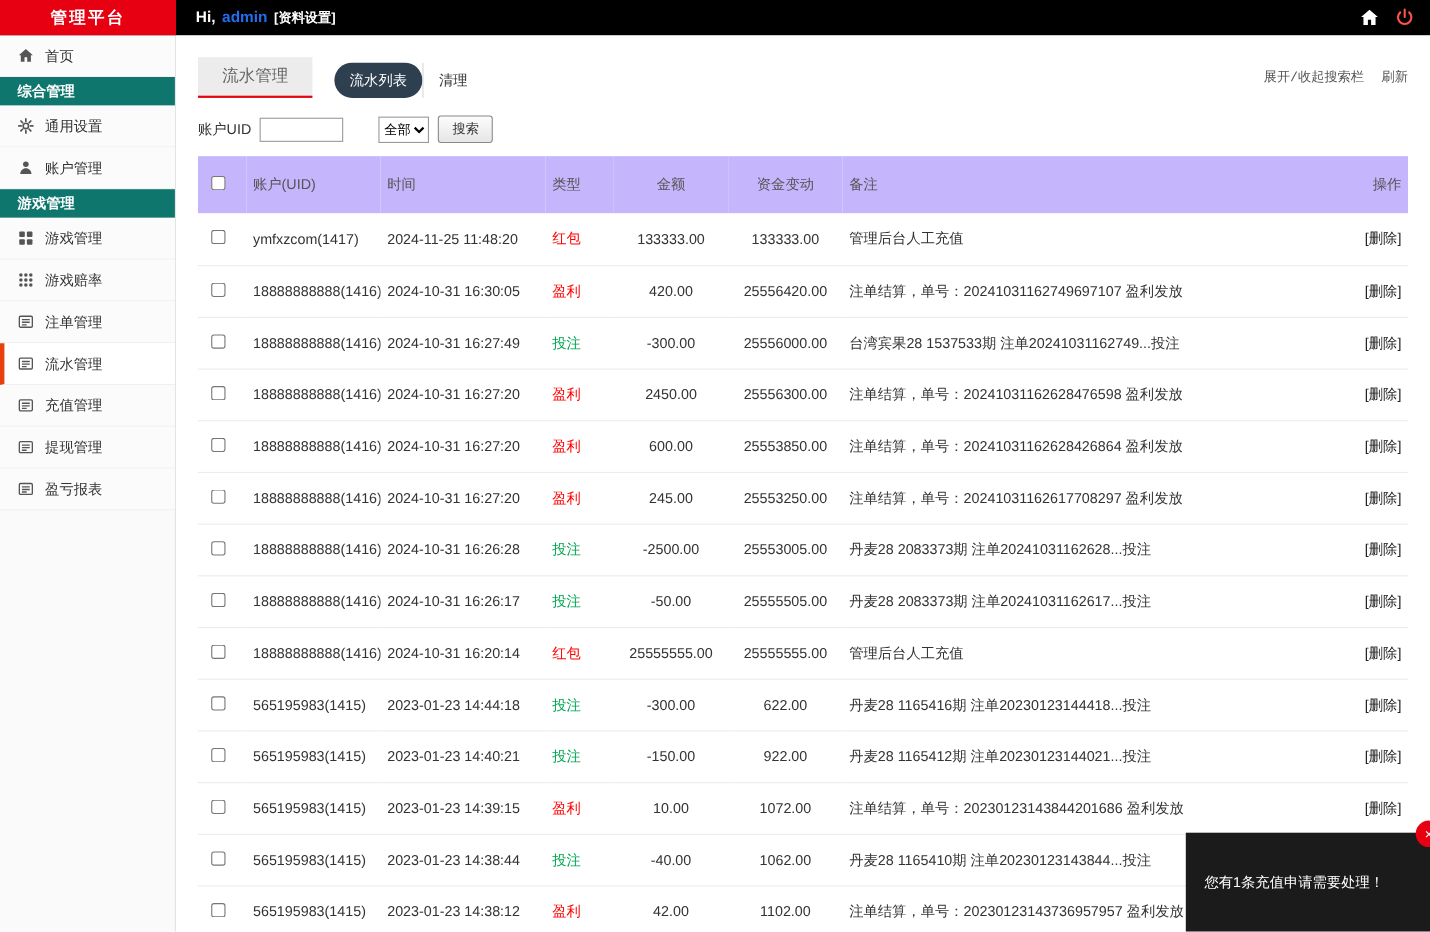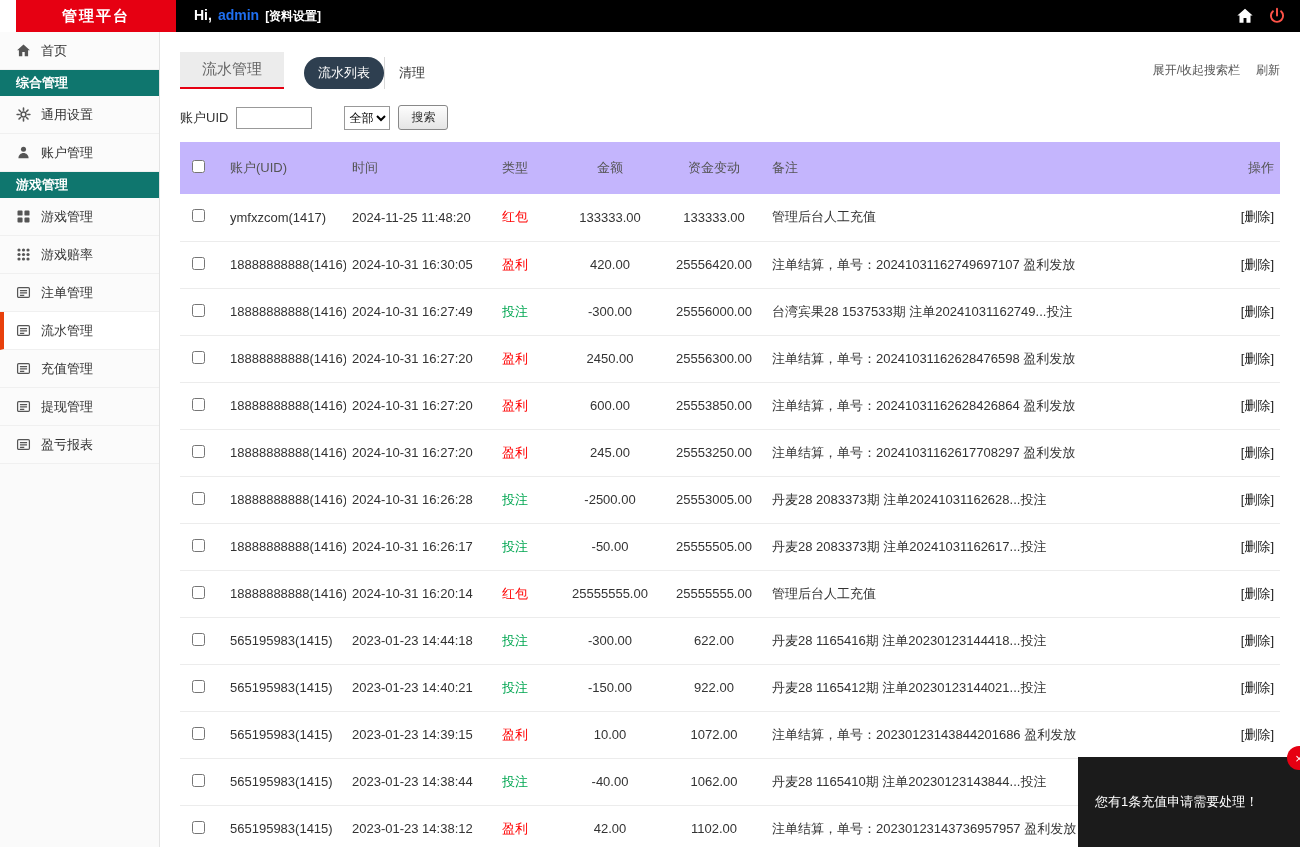--- a/index.html
+++ b/index.html
@@ -1,20 +1,20 @@
 <!DOCTYPE html>
 <html><head>
 <meta charset="utf-8">
 <style>
   * { margin:0; padding:0; box-sizing:border-box; }
   html,body { width:1300px; height:847px; }
   body { font-family:"Liberation Sans","DejaVu Sans",sans-serif; background:#fff; color:#333; font-size:13px; overflow:hidden; position:relative; }
 
   
-  .topbar { position:absolute; top:0; left:16px; right:0; height:32px; background:#000; display:flex; align-items:center; color:#fff; z-index:30; }
+  .topbar { position:absolute; top:0; left:0; right:0; height:32px; background:#000; display:flex; align-items:center; color:#fff; z-index:30; }
   .logo { width:160px; height:32px; background:#e60012; display:flex; align-items:center; justify-content:center; font-size:15px; font-weight:bold; letter-spacing:2px; }
   .greeting { margin-left:18px; display:flex; align-items:baseline; gap:6px; font-size:14px; font-weight:bold; }
   .greeting .username { color:#1f6ff0;text-align:right; }
   .greeting .profile { font-size:12px; color:#fff; cursor:pointer; }
   .topbar-right { margin-left:auto; display:flex; align-items:center; gap:14px; padding-right:14px; }
   .top-icon { width:18px; height:18px; cursor:pointer; display:flex; }
   .top-icon svg { width:100%; height:100%; }
   .top-icon.home { color:#fff; }
   .top-icon.power { color:#ff5348; }
 
@@ -27,21 +27,21 @@
   .side-section { height:26px; display:flex; align-items:center; padding-left:16px; background:#0f766e; color:#fff; font-size:13px; font-weight:bold; }
 
   
   .main { position:absolute; top:32px; left:160px; right:0; bottom:0; background:#fff; overflow:hidden; }
   .content-head { display:flex; align-items:flex-end; padding:20px 20px 0; }
   .page-title { background:#ececec; color:#666; font-size:15px; padding:8px 22px; border-bottom:2px solid #e60012; }
   .tab { font-size:13px; padding:7px 14px; cursor:pointer; color:#333; }
   .tab.active { background:#2e3f50; color:#fff; margin-left:20px;border-radius:16px; }
   .tab.plain { border-left:1px solid #d8d8d8; }
   .head-links { margin-left:auto; display:flex; gap:16px; font-size:12px; color:#555; padding-bottom:10px; }
-  .head-links span { cursor:pointer; }
+  .head-links span { cursor:pointer;font-family:Liberation Mono, monospace; }
 
   .search-bar { display:flex; align-items:center; gap:8px; padding:16px 20px 12px; font-size:13px; }
   .search-bar input[type=text] { width:76px; height:22px; border:1px solid #999; padding:0 4px; font-size:12px; }
   .search-bar select { height:24px; font-size:12px; border:1px solid #999; background:#fff;margin-left:24px; }
   .search-btn { height:25px; padding:0 12px; font-size:12px; border:1px solid #888; background:linear-gradient(#fdfdfd,#e5e5e5); border-radius:3px; cursor:pointer; color:#333; }
 
   
   table.flow { width:calc(100% - 40px); margin:0 20px; border-collapse:collapse; table-layout:fixed; font-size:13px; }
   .flow thead tr { background:#c4b5fd; height:52px; }
   .flow th { font-weight:normal; color:#555; text-align:left; padding:0 6px; }

